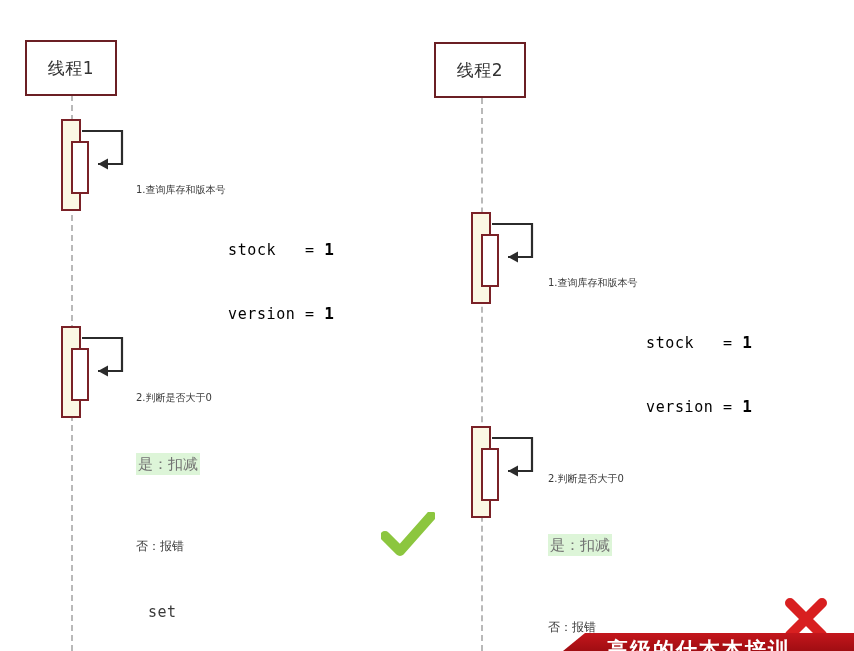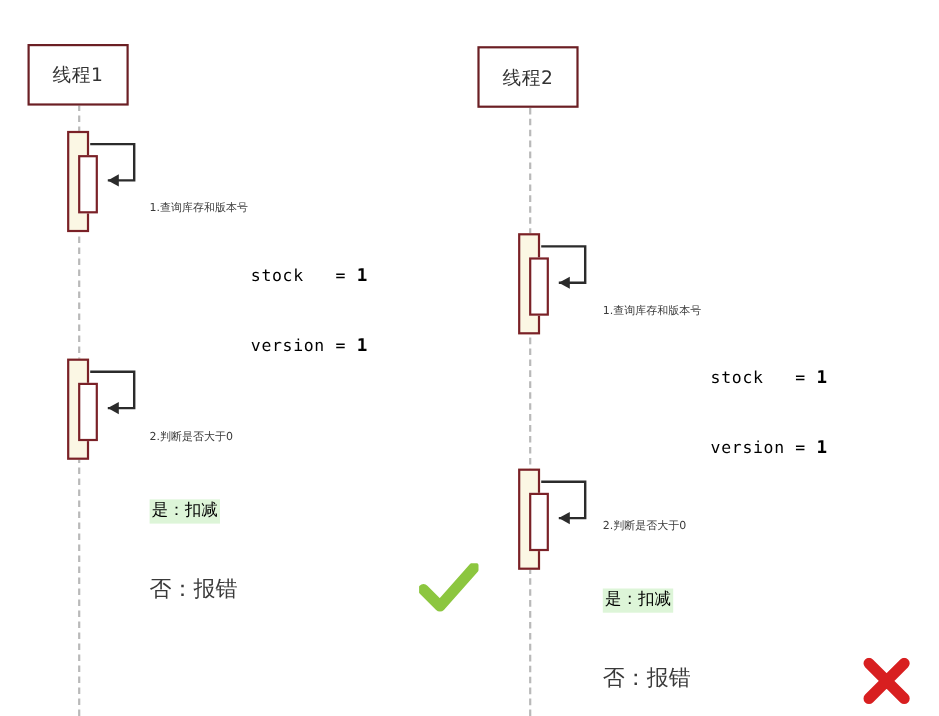--- a/index.html
+++ b/index.html
@@ -86,33 +86,34 @@
     font-size: 15px;
     color: #000000;
     letter-spacing: 0.6px;
     white-space: pre;
   }
   .kv-line .val {
     font-weight: bold;
     font-size: 16px;
   }
   .branch-yes {
-    font-family: Liberation Serif, serif;
+    font-family: Liberation Sans, sans-serif;
     font-size: 15px;
-    color: #000000;
+    color: #737373;
     background: #ddf5d8;
     display: inline-block;
     padding: 0 2px;
     white-space: pre;
   }
   .branch-no {
     font-family: Liberation Serif, serif;
-    font-size: 20px;
-    color: #3a3a3a;
-    white-space: pre;
+    font-size: 12px;
+    color: #3a3a3a;
+    white-space: pre;
+    margin-top: 16px;
   }
   .sql-line {
     font-family: "DejaVu Sans Mono", monospace;
     font-size: 15px;
     color: #3a3a3a;
     letter-spacing: 0.5px;
     white-space: pre;
   }
   .row-tight { line-height: 1.45; }
 
@@ -180,20 +181,21 @@
     <svg width="56" height="46" viewBox="0 0 56 46">
       <path d="M 2 3 L 42 3 L 42 36 L 18 36" fill="none" stroke="#2b2b2b" stroke-width="2.2"></path>
       <path d="M 18 36 L 28 30.5 L 28 41.5 Z" fill="#2b2b2b"></path>
     </svg>
   </div>
 
   <div class="msg-block row-tight" style="left:136px; top:345px;">
     <div class="msg-title">2.判断是否大于0</div>
     <div><span class="branch-yes">是：扣减</span></div>
     <div class="branch-no">否：报错</div>
+    <div class="sql-line" style="padding-left:12px;">set</div>
     
     
     
     
     
   </div>
 
   <div class="mark" style="left:381px; top:512px; width:54px; height:46px;">
     <svg width="54" height="46" viewBox="0 0 54 46">
       <path d="M 4 24 L 19 39 L 50 4" fill="none" stroke="#8cc63f" stroke-width="10" stroke-linecap="round" stroke-linejoin="round"></path>
@@ -243,14 +245,18 @@
     
     
   </div>
 
   <div class="mark" style="left:783px; top:598px; width:46px; height:42px;">
     <svg width="46" height="42" viewBox="0 0 46 42">
       <path d="M 7 5 L 39 37 M 39 5 L 7 37" fill="none" stroke="#d81f20" stroke-width="10" stroke-linecap="round"></path>
     </svg>
   </div>
 
+  <div class="ribbon" style="left:563px; top:633px; width:291px; height:18px;">
+    <div class="ribbon-body"></div>
+    <div class="ribbon-text">高级的什本本培训</div>
+  </div>
 
 </div>
 
 </body></html>

